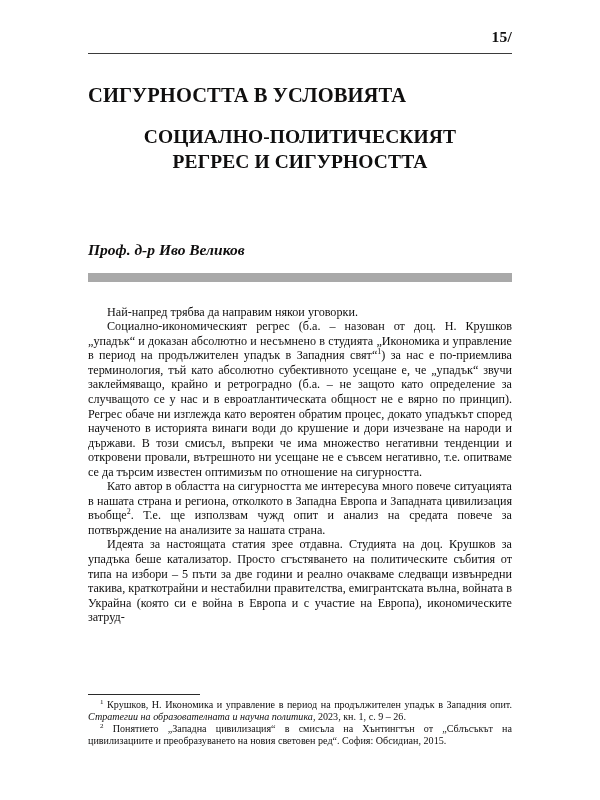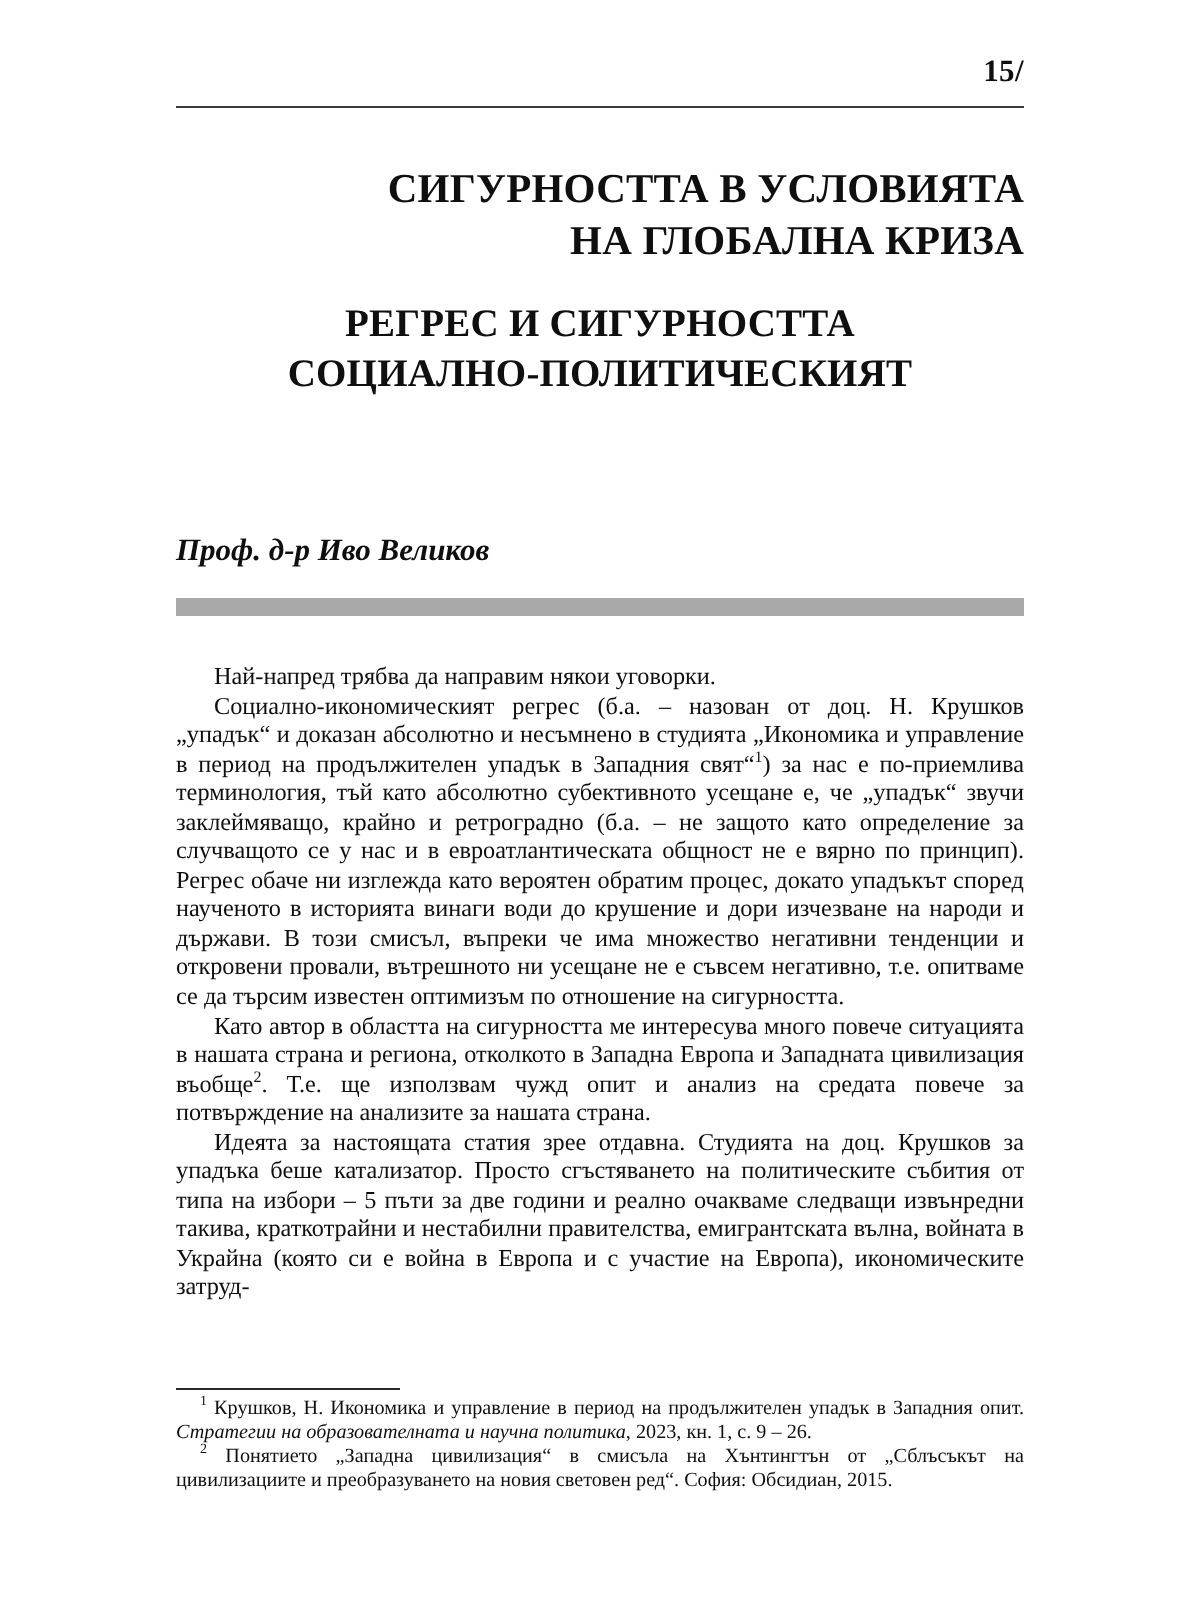--- a/index.html
+++ b/index.html
@@ -47,21 +47,21 @@
     position: absolute;
     left: 0;
     right: 0;
     top: 53px;
     height: 0;
     border-top: 1.4px solid #3b3b3b;
   }
 
   
   .title-block {
-    text-align: right;
+    text-align: left;
     margin-top: 10px;
   }
   .title-line {
     font-size: 20.5px;
     font-weight: bold;
     line-height: 1.28;
     letter-spacing: 0.1px;
     white-space: nowrap;
   }
   .subtitle-block {
@@ -150,26 +150,25 @@
 
   <div class="content">
 
     <div class="runhead">
       <div class="folio">15/</div>
       <div class="head-rule"></div>
     </div>
 
     <div class="title-block">
       <div class="title-line">СИГУРНОСТТА В УСЛОВИЯТА</div>
-      <div class="title-line">НА ГЛОБАЛНА КРИЗА</div>
     </div>
 
     <div class="subtitle-block">
+      <div class="subtitle-line">СОЦИАЛНО-ПОЛИТИЧЕСКИЯТ</div>
       <div class="subtitle-line">РЕГРЕС И СИГУРНОСТТА</div>
-      <div class="subtitle-line">СОЦИАЛНО-ПОЛИТИЧЕСКИЯТ</div>
     </div>
 
     <div class="author">Проф. д-р Иво Великов</div>
 
     <div class="gray-bar"></div>
 
     <div class="body-text">
 
       <p><span>Най-напред трябва да направим някои уговорки.</span></p>
 

